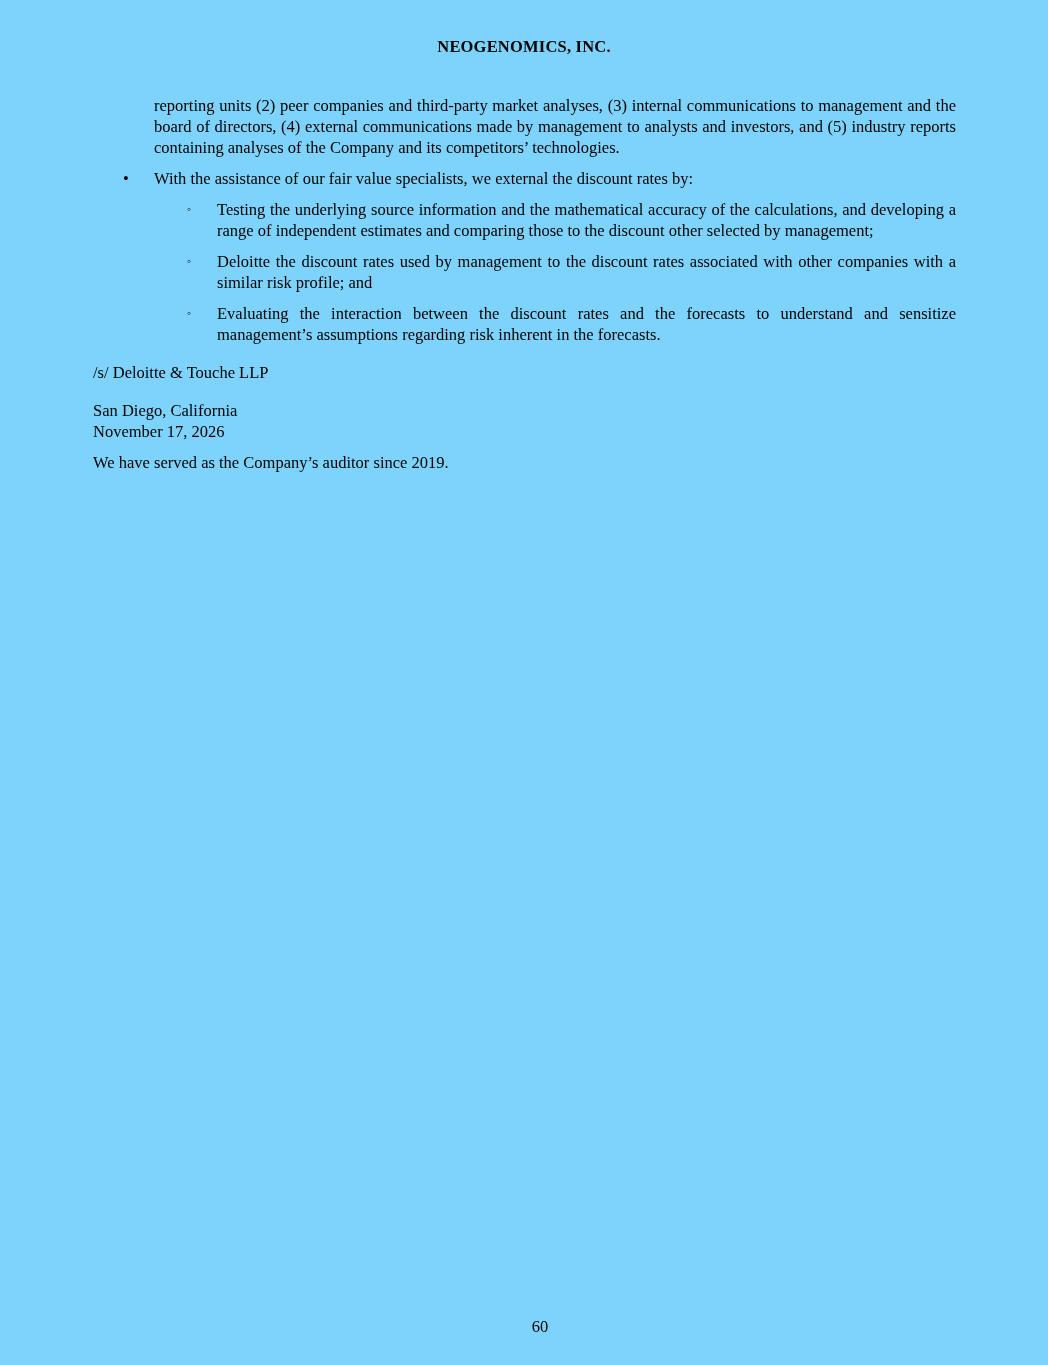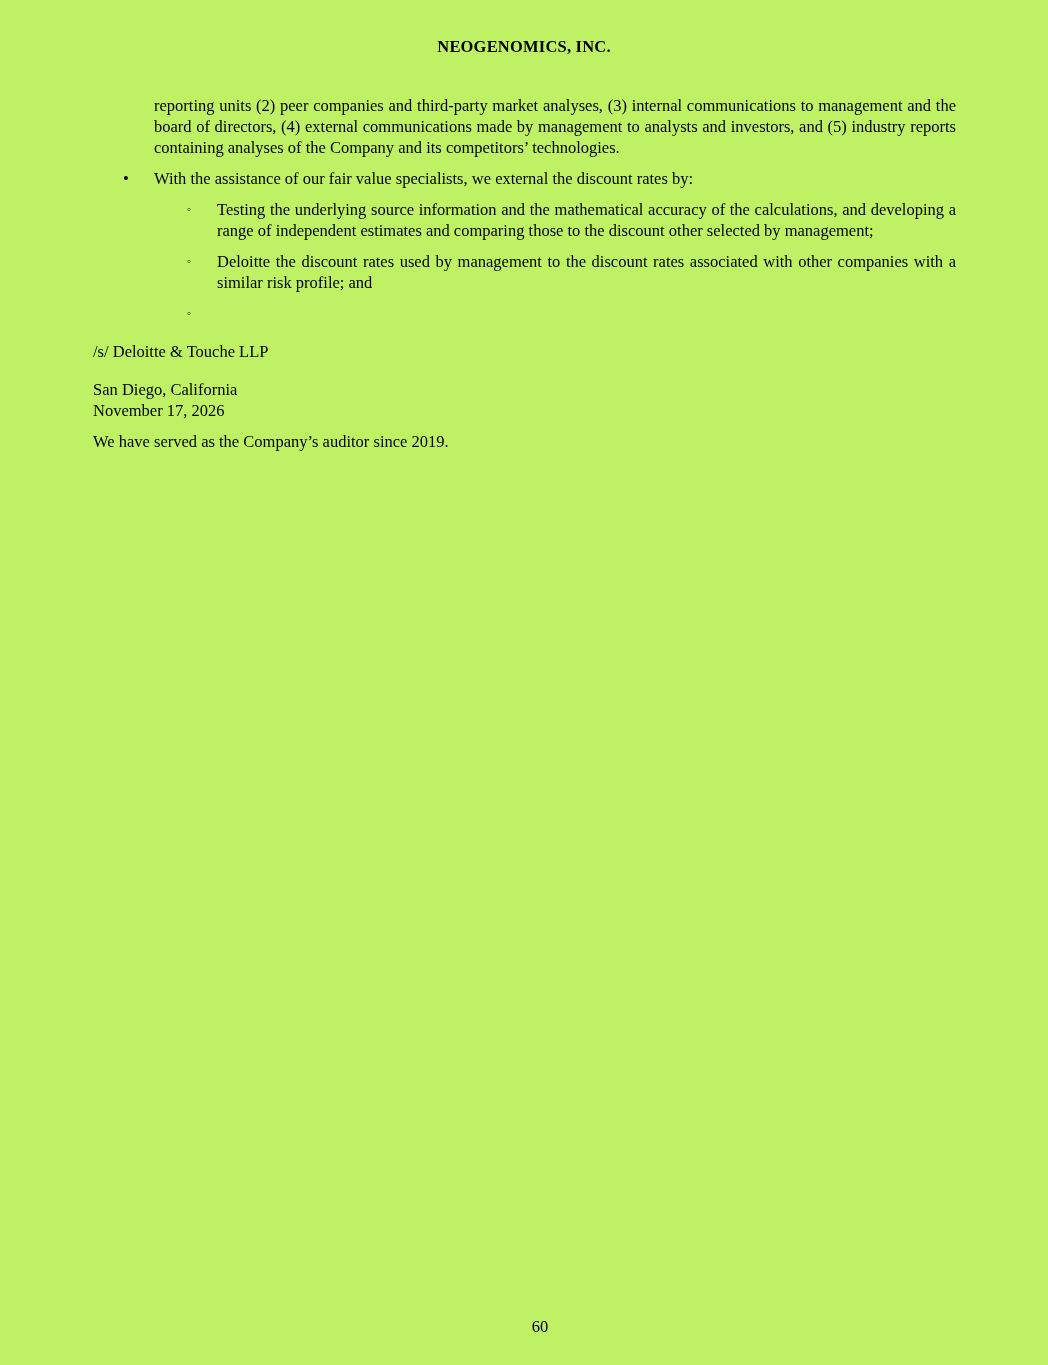--- a/index.html
+++ b/index.html
@@ -2,21 +2,21 @@
 <html><head>
 <meta charset="utf-8">
 <style>
   * { margin: 0; padding: 0; box-sizing: border-box; }
   html, body { background: #ffffff; }
   .doc {
     position: relative;
     width: 1048px;
     height: 1365px;
     margin: 0 auto;
-    background: #bef264;
+    background: #7dd3fc;
     font-family: "Liberation Serif", serif;
     font-size: 16.5px;
     line-height: 21px;
     color: #000000;
   }
   .doc-header {
     padding-top: 36px;
     text-align: center;
     font-weight: bold;
     letter-spacing: 0.2px;
@@ -90,20 +90,21 @@
     <span class="text-cell">Testing the underlying source information and the mathematical accuracy of the calculations, and developing a range of independent estimates and comparing those to the discount other selected by management;</span>
   </div>
 
   <div class="sub-row">
     <span class="marker-cell">◦</span>
     <span class="text-cell">Deloitte the discount rates used by management to the discount rates associated with other companies with a similar risk profile; and</span>
   </div>
 
   <div class="sub-row">
     <span class="marker-cell">◦</span>
+    <span class="text-cell">Evaluating the interaction between the discount rates and the forecasts to understand and sensitize management’s assumptions regarding risk inherent in the forecasts.</span>
   </div>
 
   <div class="sig-block">
     <p class="signature">/s/ Deloitte &amp; Touche LLP</p>
 
     <div class="location-date">
       <div>San Diego, California</div>
       <div>November 17, 2026</div>
     </div>
 

